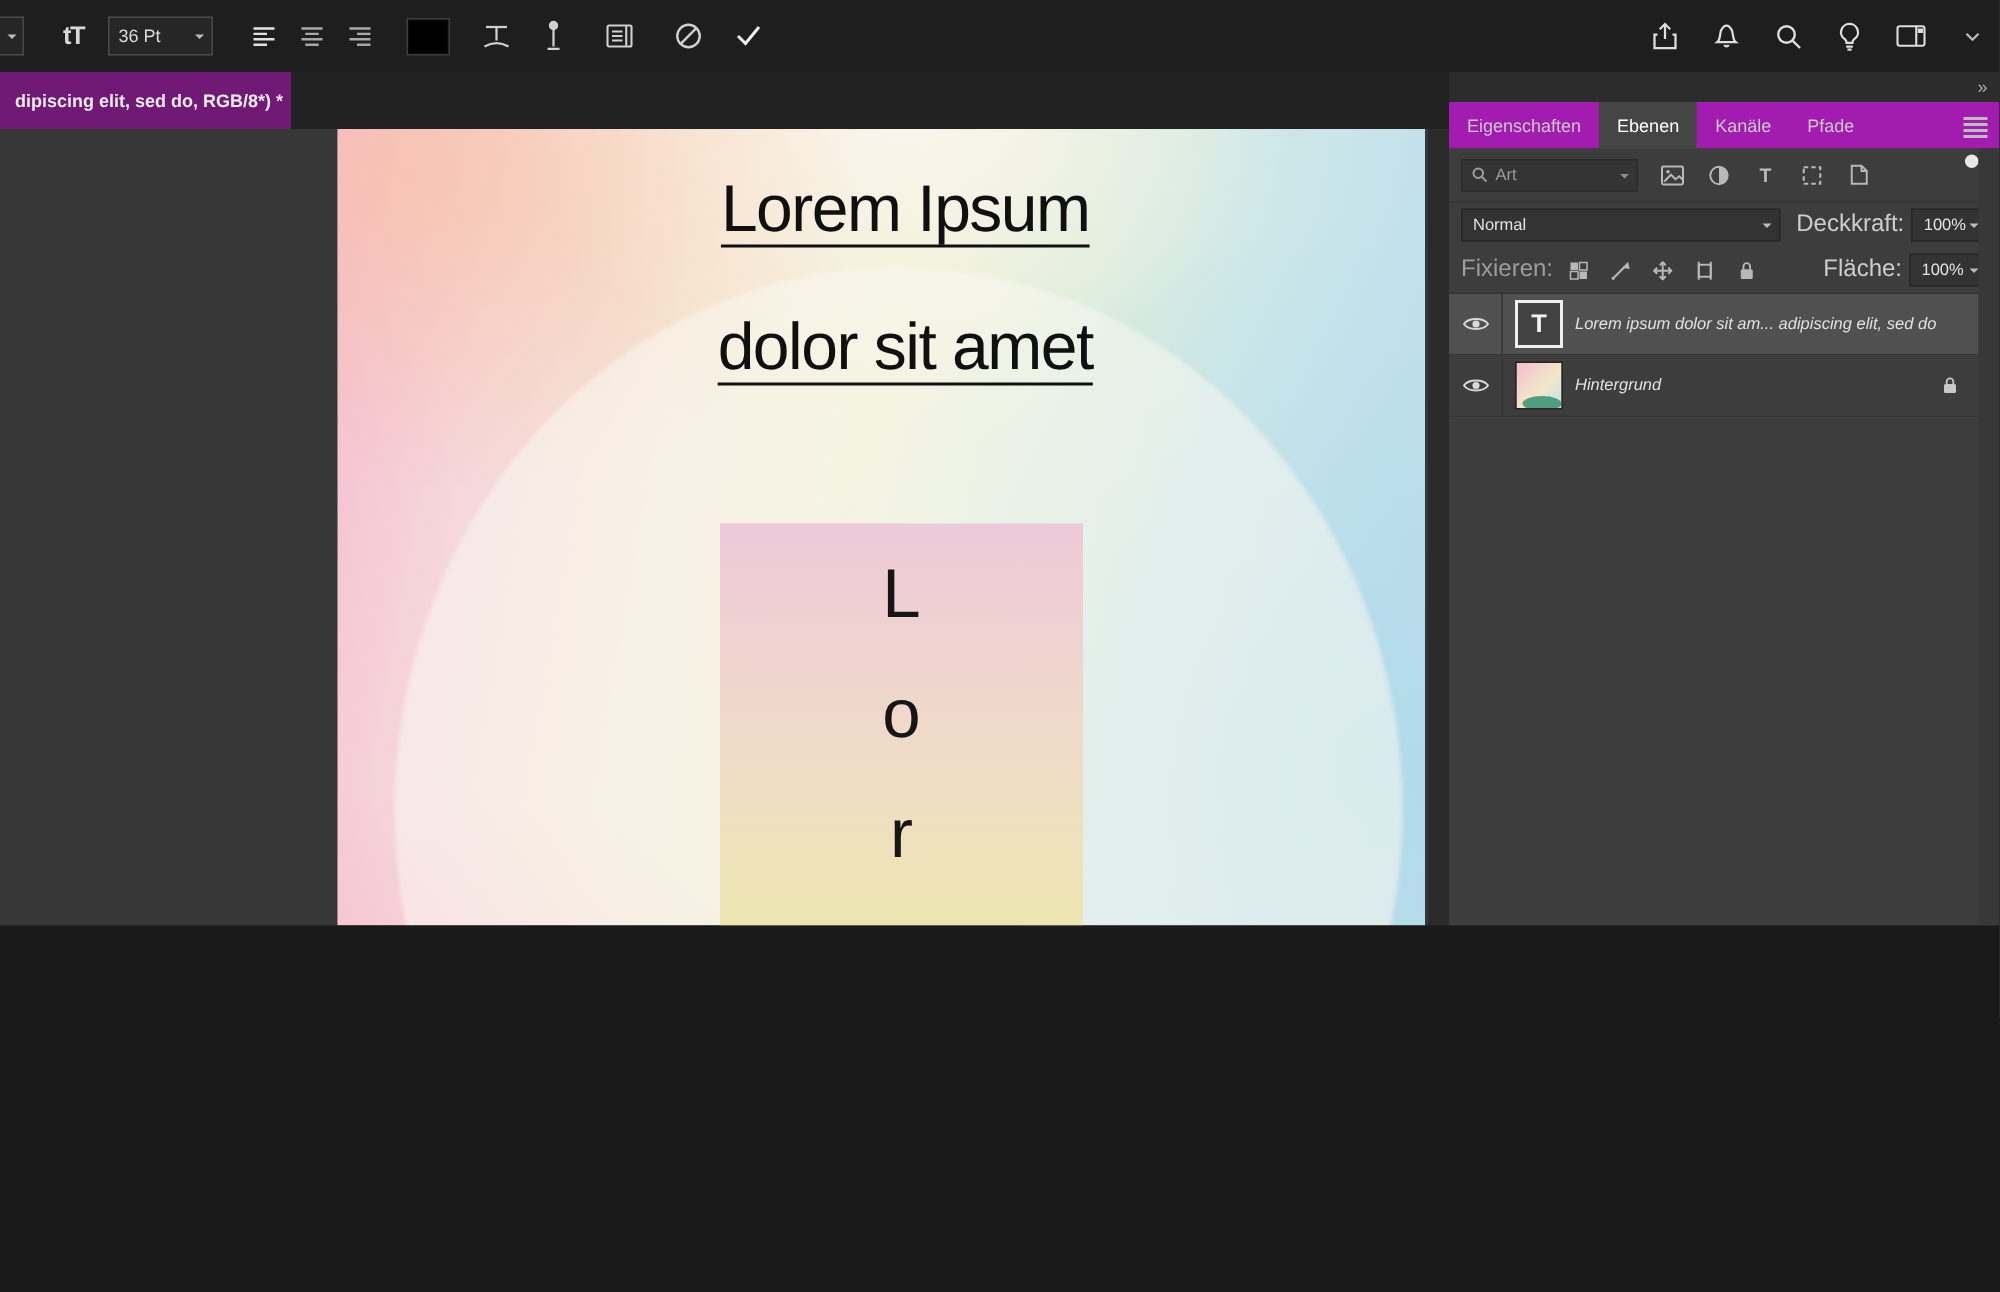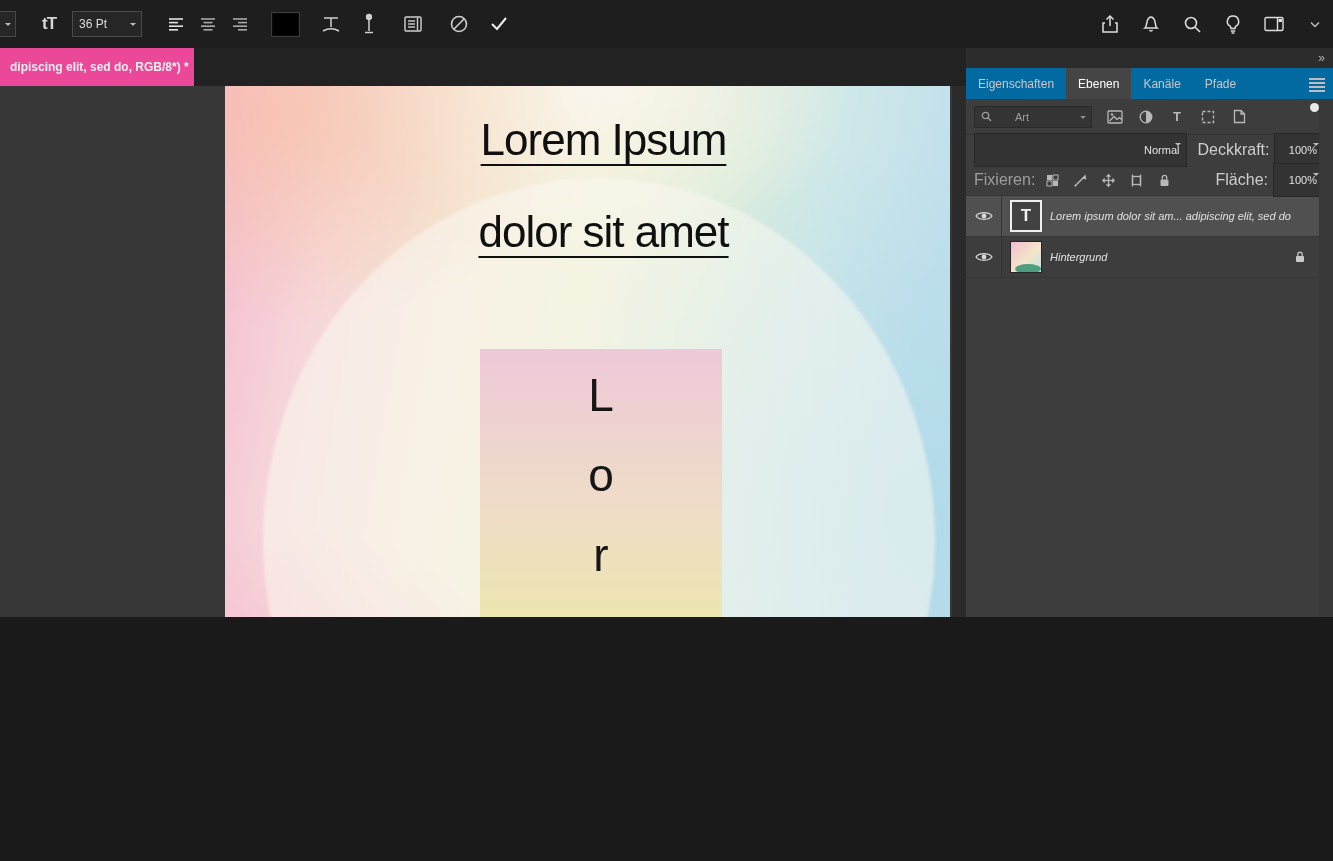--- a/index.html
+++ b/index.html
@@ -14,21 +14,21 @@
   .combo-stub:after { content:""; position:absolute; right:4px; top:11px; border:3px solid transparent; border-top-color:#bbb; }
   .tt-icon { color:#d6d6d6; font-size:17px; font-weight:bold; letter-spacing:-1px; margin-right:16px; }
   .size-combo { width:70px; height:26px; background:#262626; border:1px solid #4a4a4a; color:#dcdcdc; font-size:12px; display:flex; align-items:center; padding:0 6px; position:relative; margin-right:22px; }
   .size-combo:after { content:""; position:absolute; right:5px; top:11px; border:3.5px solid transparent; border-top-color:#bbb; }
   .align-group { display:flex; gap:8px; margin-right:20px; }
   .icon-btn { width:24px; height:26px; display:flex; align-items:center; justify-content:center; }
   .swatch { width:27px; height:23px; border:1px solid #0a0a0a; outline:1px solid #3c3c3c; margin-right:20px; }
 
   
   .tabbar { position:absolute; top:48px; left:0; width:966px; height:38px; background:#222222; z-index:9; }
-  .doc-tab { position:absolute; left:0; top:0; height:38px; width:194px; background:#ec4899; color:#ededed; font-size:12px; font-weight:bold; display:flex; align-items:center; padding:0 10px; white-space:nowrap; overflow:hidden; }
+  .doc-tab { position:absolute; left:0; top:0; height:38px; width:194px; background:#701a75; color:#ededed; font-size:12px; font-weight:bold; display:flex; align-items:center; padding:0 10px; white-space:nowrap; overflow:hidden; }
 
   
   .canvas-area { position:absolute; top:86px; left:0; width:952px; bottom:0; background:#373737; overflow:hidden; }
   .scroll-strip { position:absolute; top:86px; left:952px; width:14px; bottom:0; background:#2b2b2b; }
 
   .artwork { position:absolute; left:225px; top:0; width:725px; height:775px; overflow:hidden;
     background:
       radial-gradient(420px 300px at 8% 4%, rgba(249,193,150,.55), transparent 70%),
       radial-gradient(520px 440px at 4% 96%, rgba(246,168,200,.75), transparent 70%),
       radial-gradient(620px 520px at 99% 55%, rgba(168,216,233,.6), transparent 72%),
@@ -49,36 +49,36 @@
   .hill-orange { position:absolute; left:-40px; top:672px; width:330px; height:280px; border-radius:50%; z-index:7;
     background-color:#f0a478;
     background-image:
       radial-gradient(rgba(255,255,255,.55) 1px, transparent 1.6px),
       repeating-linear-gradient(120deg, transparent 0 10px, rgba(255,255,255,.35) 10px 12px);
     background-size:11px 11px, auto; }
 
   
   .panel { position:absolute; top:48px; left:966px; width:367px; bottom:0; background:#3d3d3d; z-index:9; }
   .panel-top { height:20px; background:#2c2c2c; color:#b5b5b5; font-size:12px; text-align:right; padding:2px 8px 0 0; line-height:16px; }
-  .panel-tabs { height:31px; background:#0369a1; display:flex; align-items:stretch; position:relative; }
+  .panel-tabs { height:31px; background:#a21caf; display:flex; align-items:stretch; position:relative; }
   .ptab { display:flex; align-items:center; padding:0 12px; font-size:12px; color:#c8c8c8; cursor:default; }
   .ptab.active { background:#454545; color:#ffffff; }
   .panel-menu { position:absolute; right:8px; top:8px; width:16px; }
   .panel-menu i { display:block; height:2px; background:#bdbdbd; margin:2px 0; }
 
   .panel-body { position:absolute; top:51px; left:0; right:0; bottom:0; background:#3d3d3d; }
   .filter-row { height:36px; display:flex; align-items:center; padding:0 8px; border-bottom:1px solid #343434; position:relative; }
-  .kind-combo { width:118px; height:22px; background:#343434; border:1px solid #2a2a2a; display:flex; align-items:center; gap:23px; padding:0 6px; color:#9d9d9d; font-size:11px; position:relative; }
+  .kind-combo { width:118px; height:22px; background:#343434; border:1px solid #2a2a2a; display:flex; align-items:center; gap:5px; padding:0 6px; color:#9d9d9d; font-size:11px; position:relative; }
   .kind-combo:after { content:""; position:absolute; right:5px; top:9px; border:3px solid transparent; border-top-color:#8d8d8d; }
   .filter-icons { display:flex; gap:13px; margin-left:14px; align-items:center; }
   .f-icon { width:18px; height:18px; display:flex; align-items:center; justify-content:center; color:#b8b8b8; font-size:13px; font-weight:bold; }
   .filter-dot { position:absolute; right:14px; top:4px; width:9px; height:9px; border-radius:50%; background:#e9e9e9; }
 
   .blend-row { height:30px; display:flex; align-items:center; padding:0 8px; }
-  .field { height:22px; background:#333333; border:1px solid #272727; color:#e2e2e2; font-size:11px; display:flex; align-items:center; padding:16px 7px; position:relative;justify-content:flex-end; }
+  .field { height:22px; background:#333333; border:1px solid #272727; color:#e2e2e2; font-size:11px; display:flex; align-items:center; padding:4px 7px; position:relative; }
   .field:after { content:""; position:absolute; right:5px; top:9px; border:3.5px solid transparent; border-top-color:#bcbcbc; }
   .blend-select { width:222px; }
   .plabel { color:#cdcdcd; font-size:16px; margin-left:10px; }
   .val-combo { width:52px; margin-left:5px; }
 
   .lock-row { height:30px; display:flex; align-items:center; padding:0 8px; }
   .lock-icons { display:flex; gap:10px; margin-left:8px; align-items:center; }
   .lock-icons .icon-btn { width:18px; height:18px; }
 
   .layers-list { border-top:1px solid #343434; }

